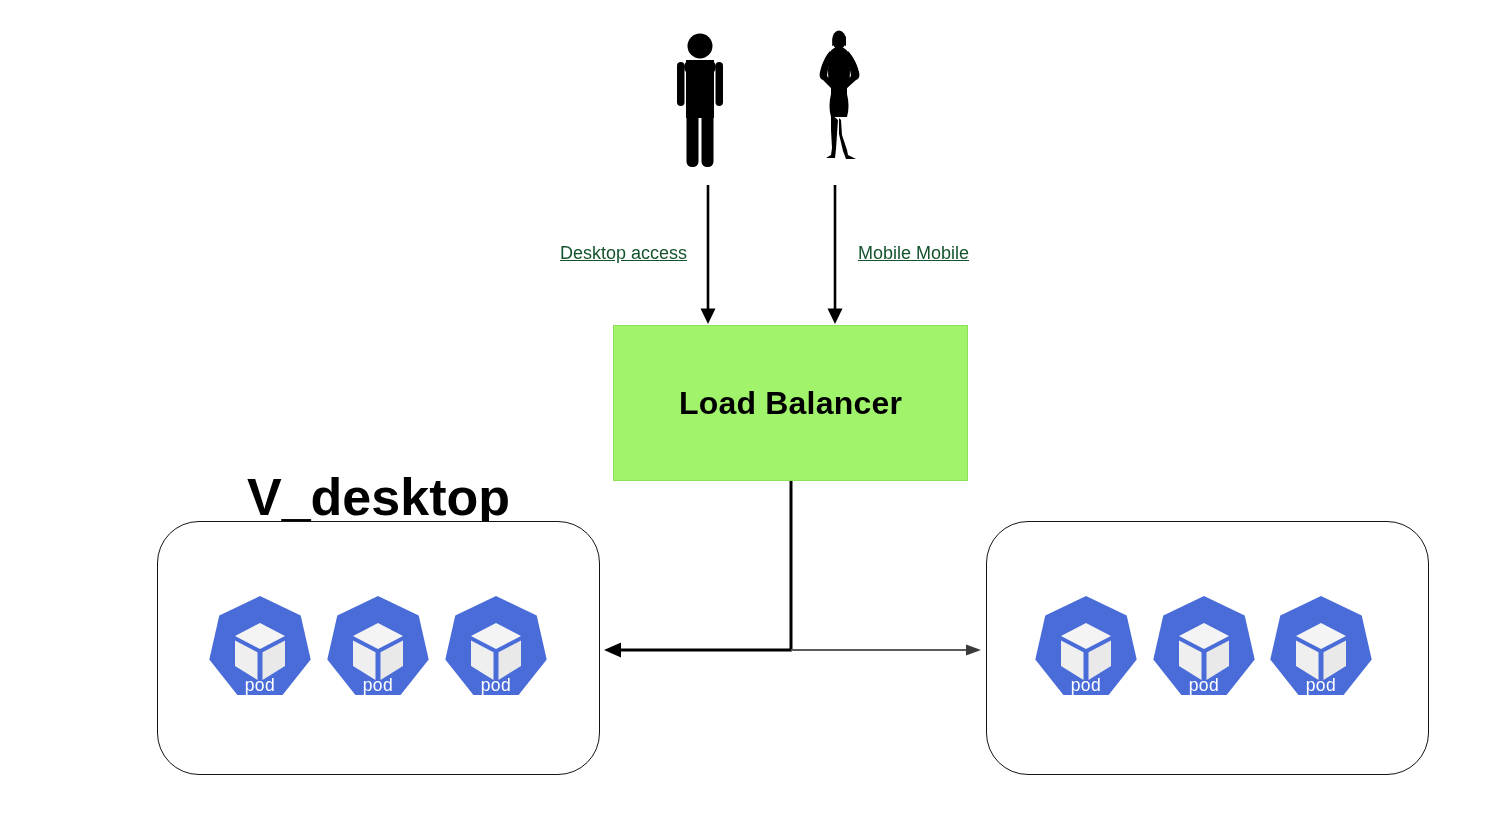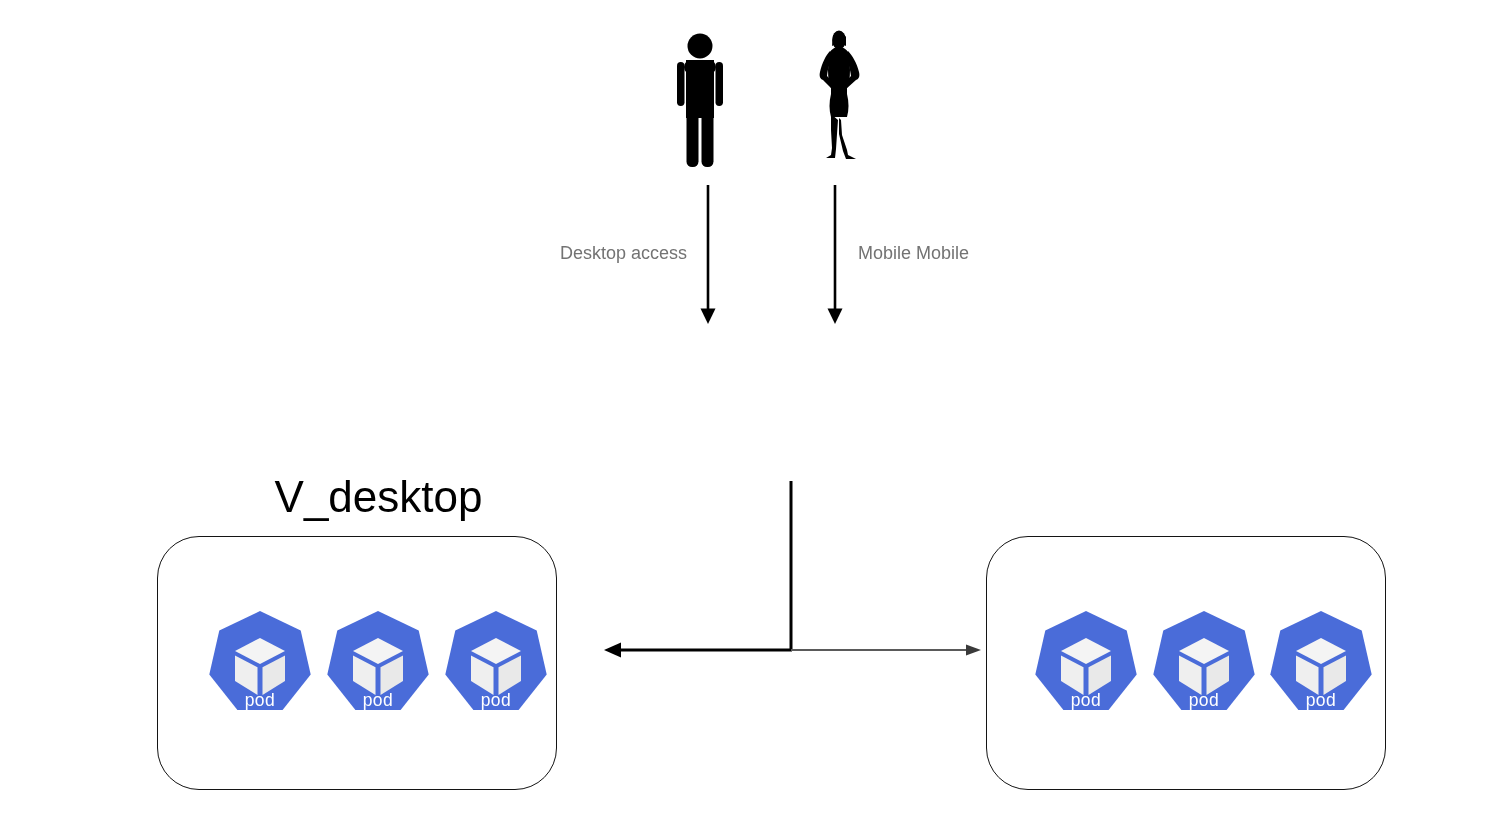--- a/index.html
+++ b/index.html
@@ -4,37 +4,38 @@
 <style>
   html,body{margin:0;padding:0;background:#ffffff;}
   .canvas{
     position:relative;width:1510px;height:834px;overflow:hidden;
     background:#ffffff;
     font-family:"Liberation Sans", sans-serif;
     color:#000;
   }
   .abs{position:absolute;}
   .access-label{
-    position:absolute;font-size:18px;line-height:22px;color:#737373;
+    position:absolute;font-size:18px;line-height:22px;color:#14532d;
     white-space:nowrap;
+    text-decoration:underline;
   }
   .lb-box{
     position:absolute;left:613px;top:325px;width:355px;height:156px;
     background:#A1F36B;border:1px solid #8ce055;box-sizing:border-box;
     display:flex;align-items:center;justify-content:center;
   }
   .lb-label{font-size:32px;font-weight:700;letter-spacing:.2px;}
   .cluster{
-    position:absolute;top:536px;width:400px;height:254px;
+    position:absolute;top:521px;width:443px;height:254px;
     border:1.6px solid #141414;border-radius:42px;background:#fff;
     box-sizing:border-box;
   }
   .cluster-title{
     position:absolute;top:471px;width:443px;text-align:center;
-    font-size:44px;line-height:52px;font-weight:400;color:#000;
+    font-size:52px;line-height:52px;font-weight:700;color:#000;
     letter-spacing:0px;white-space:nowrap;
   }
   .pod{position:absolute;width:110px;height:112px;}
   .pod text{
     fill:#ffffff;font-family:"Liberation Sans",sans-serif;
     font-size:17.5px;letter-spacing:.5px;
   }
   .hept{fill:#4A6CD9;}
   .cube-top{fill:#F4F4F4;}
   .cube-left{fill:#EFEFEF;}
@@ -109,20 +110,23 @@
     <g>
       <line x1="792" y1="650" x2="614" y2="650" stroke="#000" stroke-width="3"></line>
       <polygon points="604,650 621,642.5 621,657.5" fill="#000"></polygon>
     </g>
     <g>
       <line x1="791" y1="650" x2="969" y2="650" stroke="#5A5A5A" stroke-width="2"></line>
       <polygon points="981,650 966,644.5 966,655.5" fill="#3a3a3a"></polygon>
     </g>
   </svg>
 
+  <div class="lb-box">
+    <span class="lb-label">Load Balancer</span>
+  </div>
 
   <div class="cluster-title" style="left:157px">V_desktop</div>
   <div class="cluster" style="left:157px">
     <svg class="pod" style="left:47px;top:73px" viewBox="0 0 110 112">
       <use href="#pod-shape"></use>
       <text x="55" y="96" text-anchor="middle">pod</text>
     </svg>
     <svg class="pod" style="left:165px;top:73px" viewBox="0 0 110 112">
       <use href="#pod-shape"></use>
       <text x="55" y="96" text-anchor="middle">pod</text>

